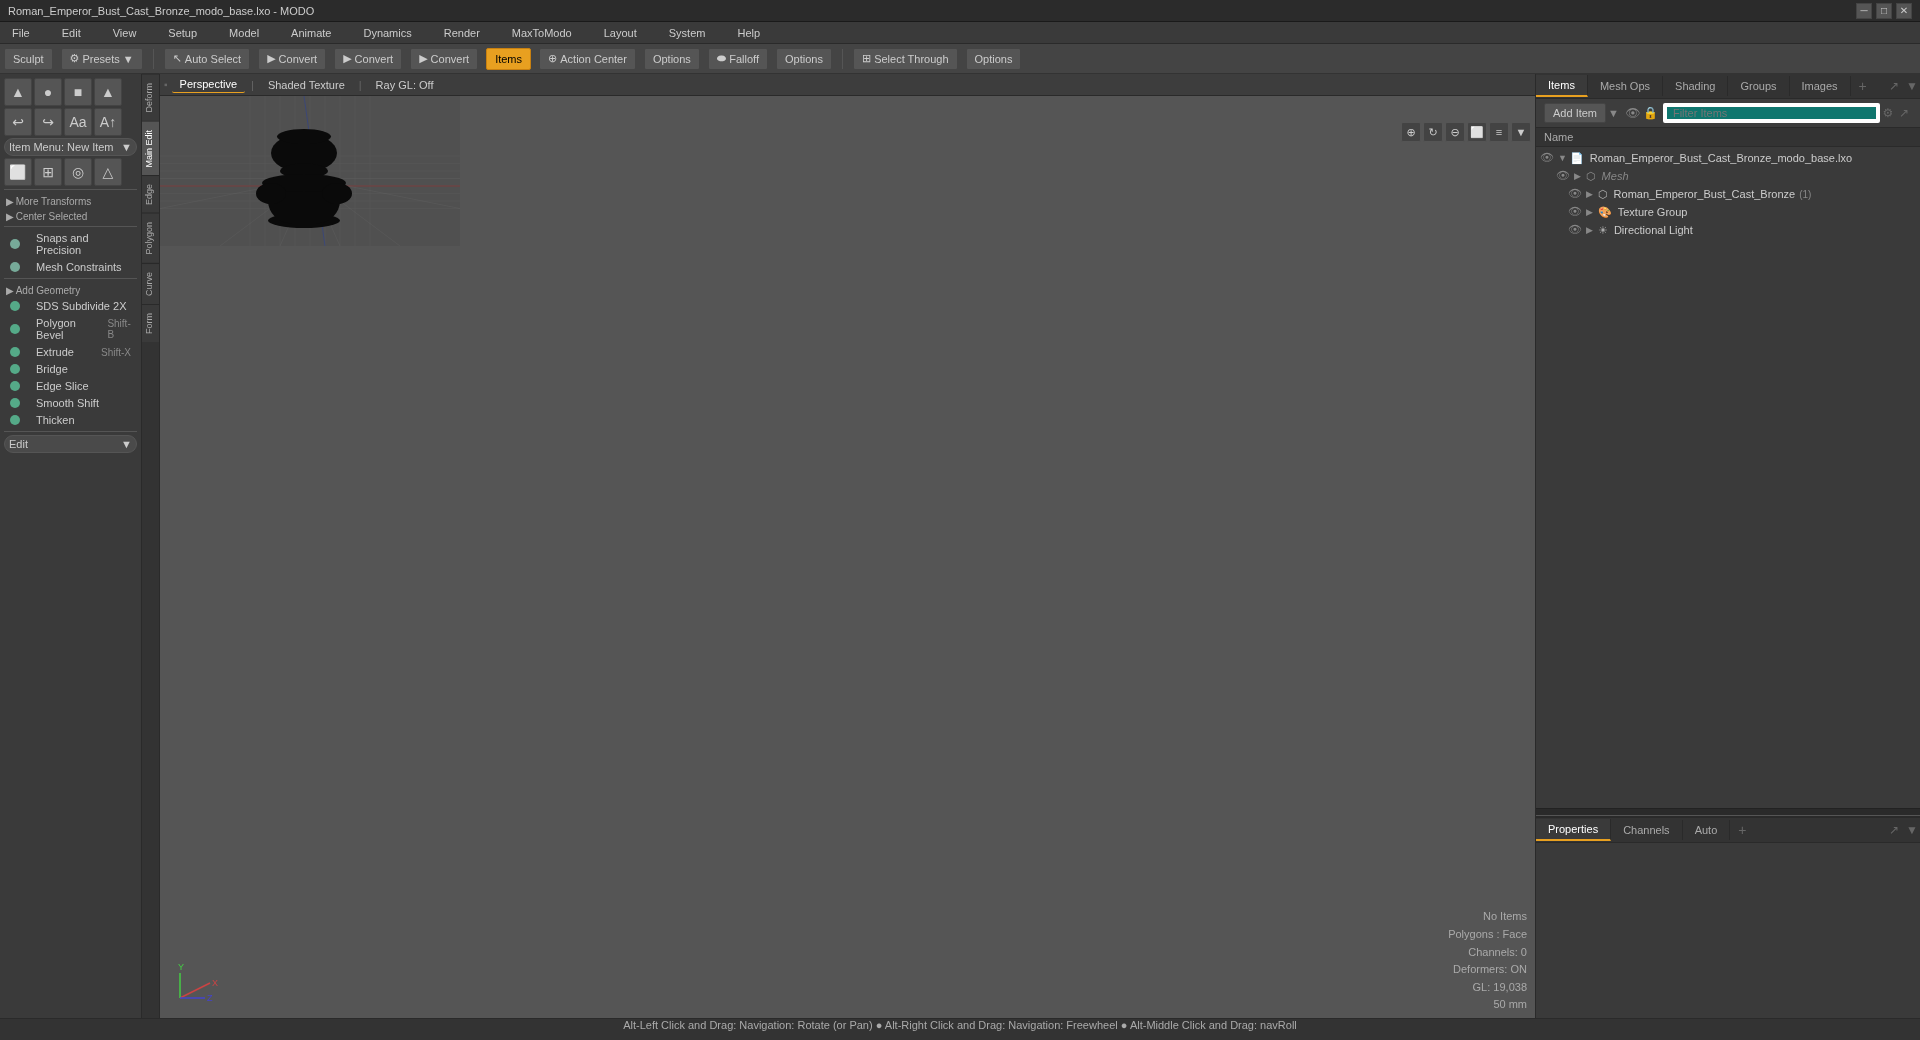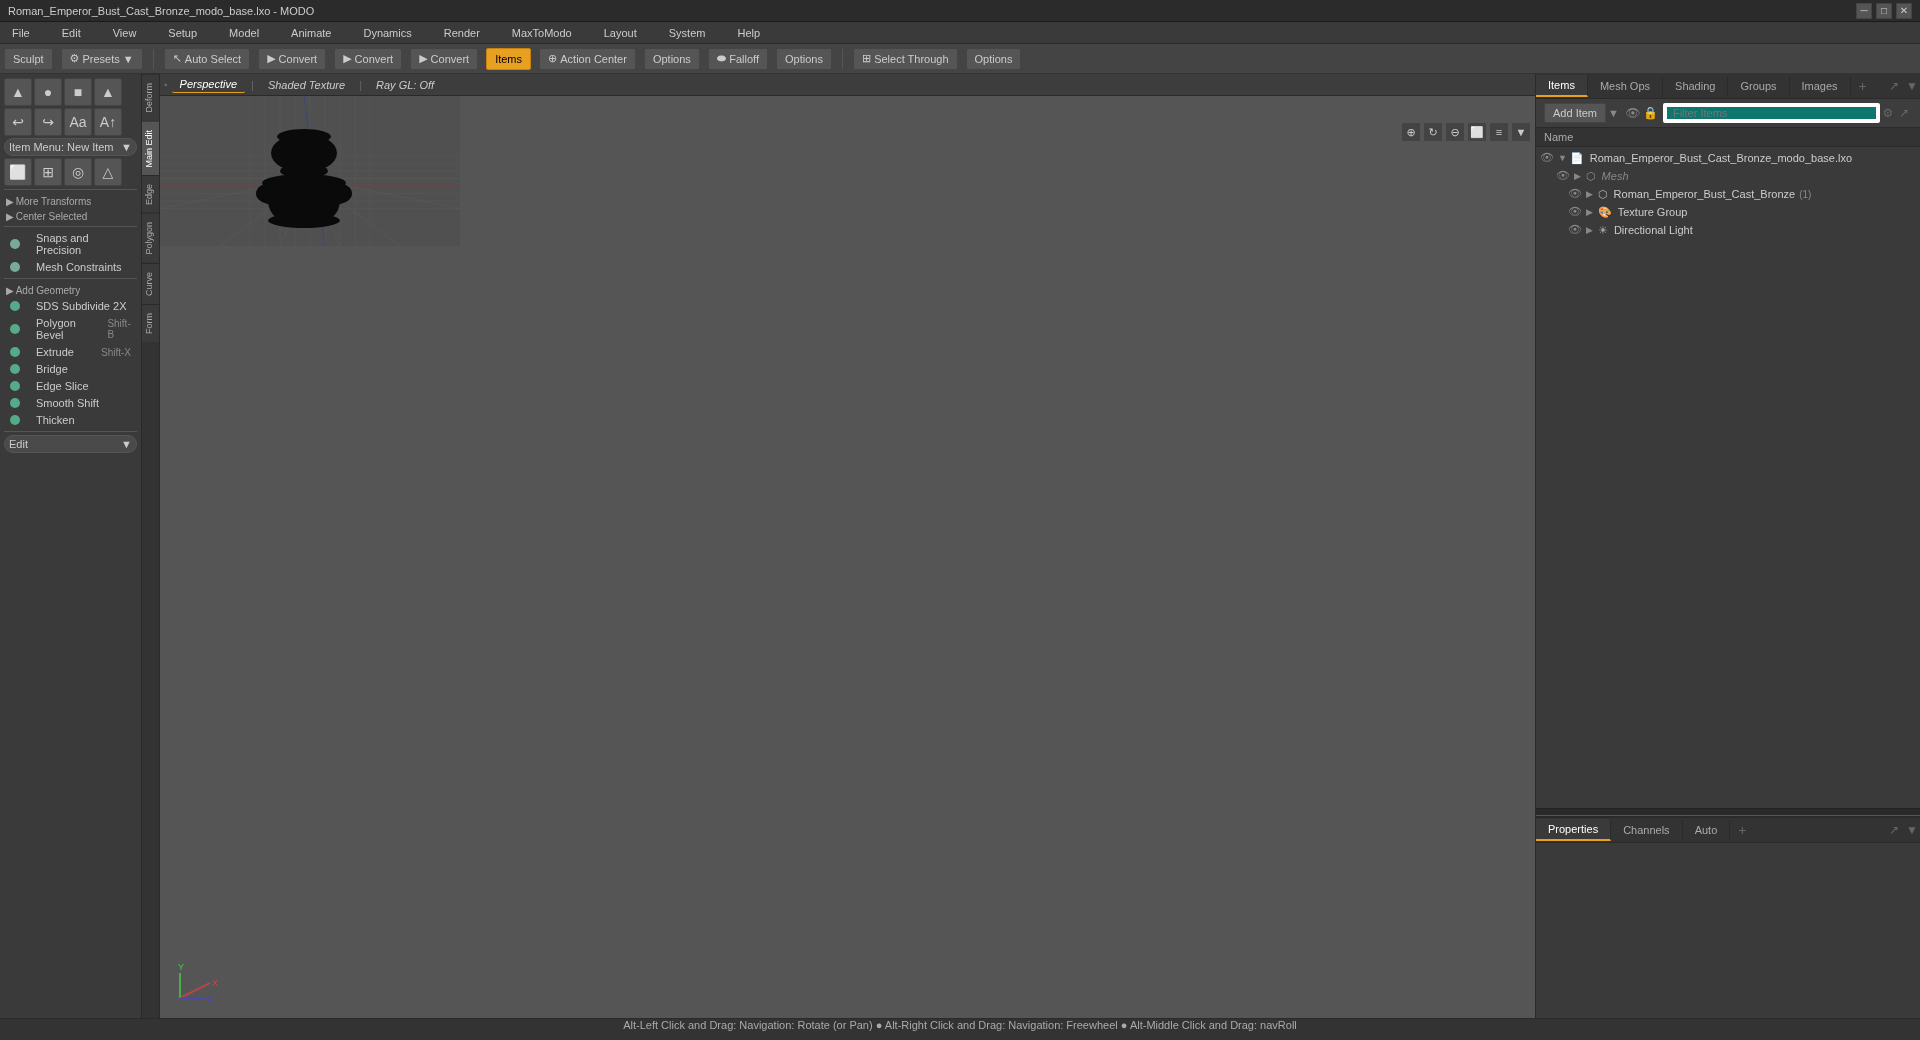--- a/index.html
+++ b/index.html
@@ -194,21 +194,20 @@
       border-bottom: 1px solid #2a2a2a;
       gap: 4px;
     }
 
     .vp-tab {
       padding: 2px 8px;
       font-size: 11px;
       color: #ccc;
       cursor: pointer;
       border-radius: 2px;
-      font-style: italic;
     }
     .vp-tab.active { color: #fff; border-bottom: 1px solid #e8a020; }
 
     .vp-divider { color: #666; margin: 0 2px; }
 
     #viewport-canvas {
       position: absolute;
       top: 22px;
       left: 0; right: 0; bottom: 0;
       background: #555;
@@ -724,20 +723,28 @@
         <svg width="50" height="50" xmlns="http://www.w3.org/2000/svg">
           <line x1="10" y1="40" x2="40" y2="25" stroke="#cc4444" stroke-width="1.5"></line>
           <line x1="10" y1="40" x2="10" y2="15" stroke="#44cc44" stroke-width="1.5"></line>
           <line x1="10" y1="40" x2="35" y2="40" stroke="#4444cc" stroke-width="1.5"></line>
           <text x="42" y="28" fill="#cc4444" font-size="9">X</text>
           <text x="8" y="12" fill="#44cc44" font-size="9">Y</text>
           <text x="37" y="43" fill="#4444cc" font-size="9">Z</text>
         </svg>
       </div>
 
+      <div id="viewport-info">
+        <div>No Items</div>
+        <div>Polygons : Face</div>
+        <div>Channels: 0</div>
+        <div>Deformers: ON</div>
+        <div>GL: 19,038</div>
+        <div>50 mm</div>
+      </div>
 
     </div>
   </div>
 
   <div id="right-panel">
 
     <div id="right-panel-top">
 
       <div class="panel-tabs">
         <div class="panel-tab active">Items</div>

